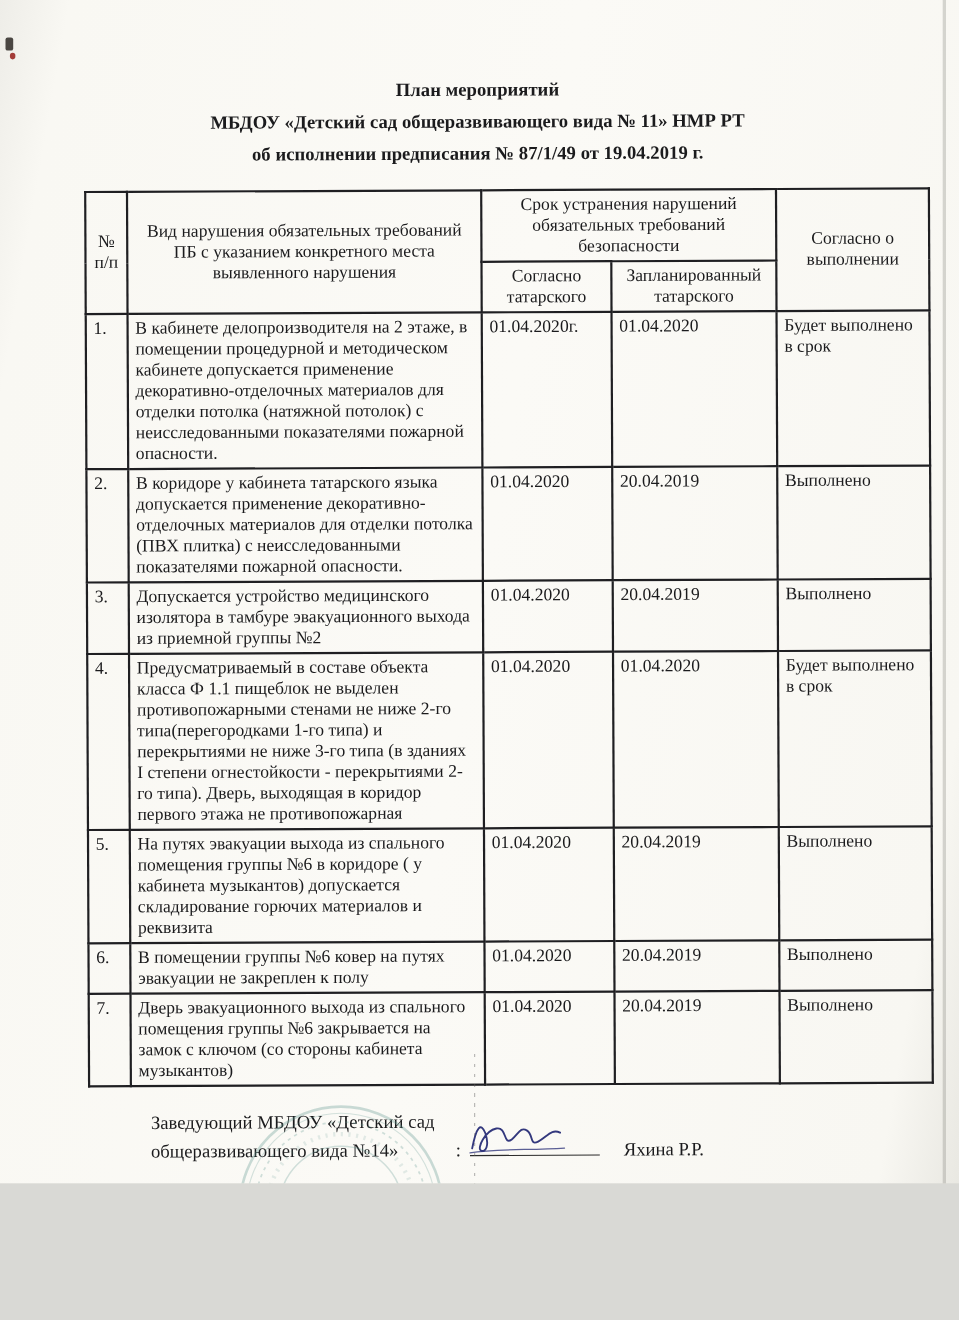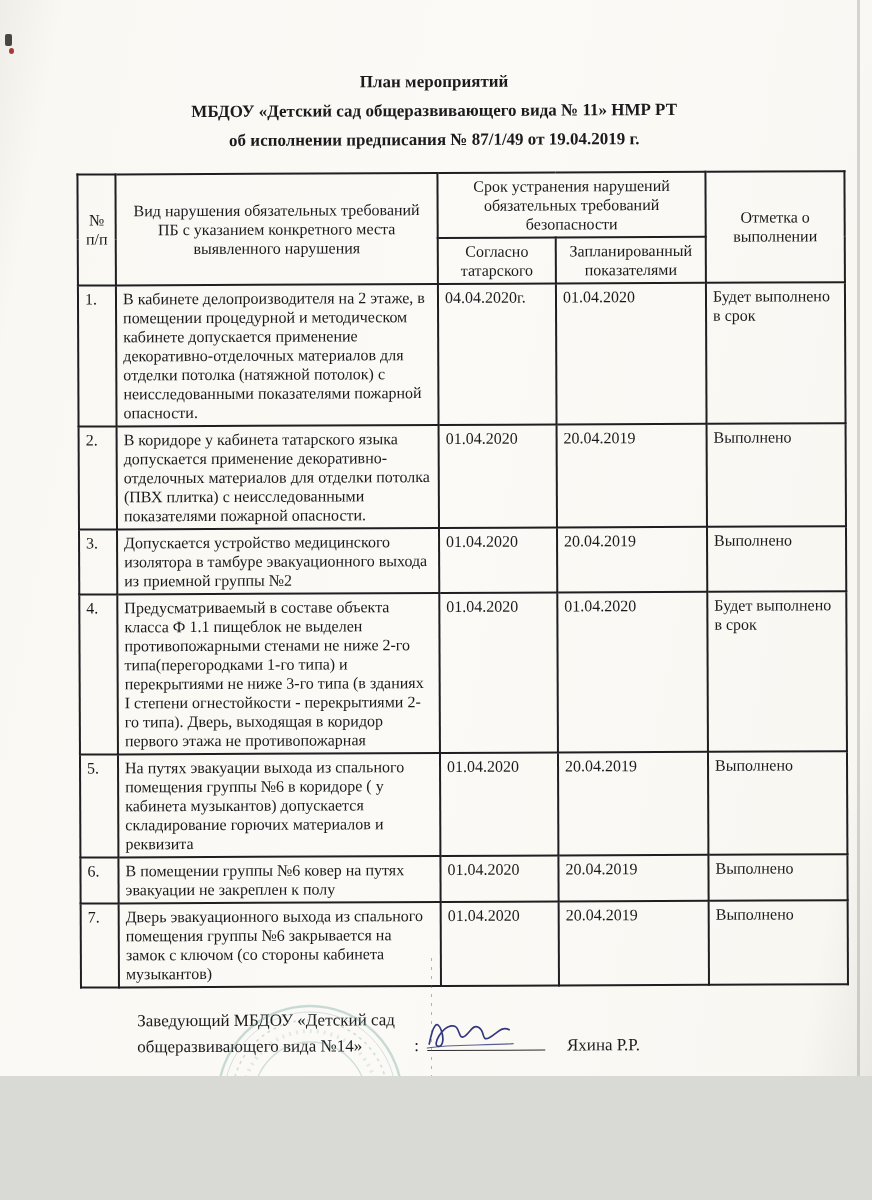--- a/index.html
+++ b/index.html
@@ -58,32 +58,32 @@
           <col style="width:322px">
           <col style="width:118px">
           <col style="width:150px">
           <col style="width:139px">
       </colgroup>
       <thead>
         <tr>
           <th rowspan="2">№ п/п</th>
           <th rowspan="2">Вид нарушения обязательных требований ПБ с указанием конкретного места выявленного нарушения</th>
           <th colspan="2">Срок устранения нарушений обязательных требований безопасности</th>
-          <th rowspan="2">Отметка о выполнении</th>
+          <th rowspan="2">Согласно о выполнении</th>
         </tr>
         <tr>
           <th>Согласно татарского</th>
-          <th>Запланированный показателями</th>
+          <th>Запланированный татарского</th>
         </tr>
       </thead>
       <tbody>
         <tr>
           <td class="cell-num">1.</td>
           <td>В кабинете делопроизводителя на 2 этаже, в помещении процедурной и методическом кабинете допускается применение декоративно-отделочных материалов для отделки потолка (натяжной потолок) с неисследованными показателями пожарной опасности.</td>
-          <td>04.04.2020г.</td>
+          <td>01.04.2020г.</td>
           <td>01.04.2020</td>
           <td class="cell-mark-justify">Будет выполнено в срок</td>
         </tr>
         <tr>
           <td class="cell-num">2.</td>
           <td>В коридоре у кабинета татарского языка допускается применение декоративно-отделочных материалов для отделки потолка (ПВХ плитка) с неисследованными показателями пожарной опасности.</td>
           <td>01.04.2020</td>
           <td>20.04.2019</td>
           <td>Выполнено</td>
         </tr>

